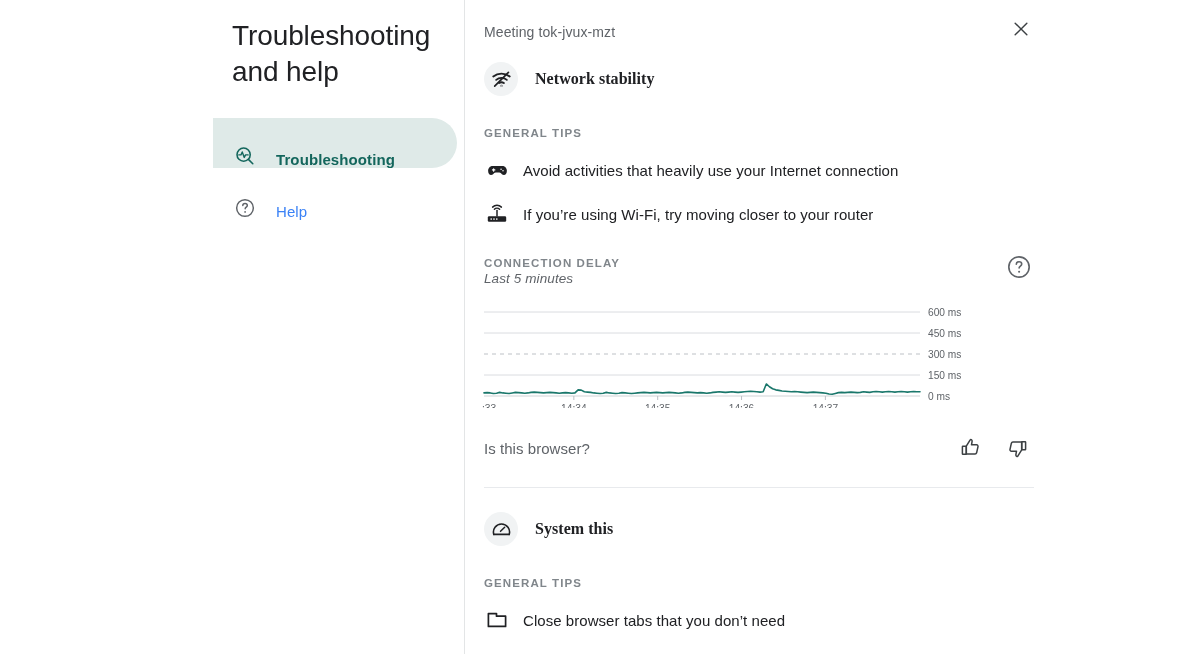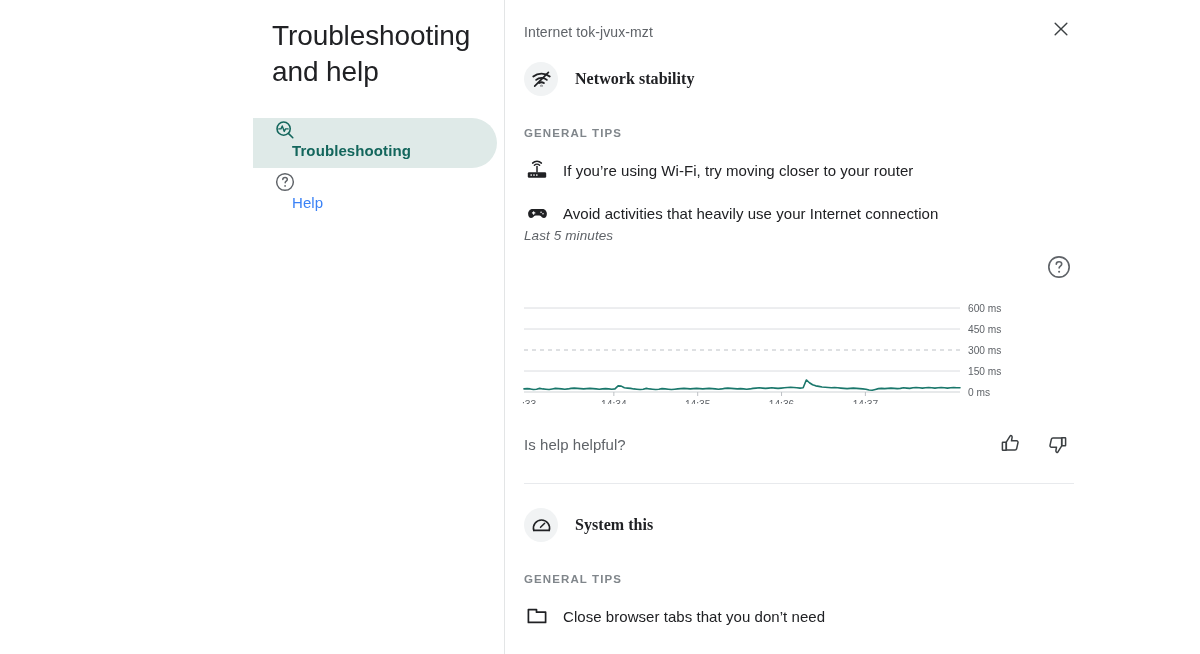--- a/index.html
+++ b/index.html
@@ -13,21 +13,20 @@
     overflow: hidden;
     font-family: "Liberation Sans", sans-serif;
     color: #202124;
     -webkit-font-smoothing: antialiased;
   }
   .app {
     position: relative;
     width: 1058px;
     height: 654px;
     display: flex;
-    padding-left: 40px;
   }
 
   
   .sidebar {
     width: 465px;
     height: 654px;
     box-sizing: border-box;
     padding: 18px 0 0 0;
     background: #ffffff;
     border-right: 1px solid #e3e5e6;
@@ -44,29 +43,28 @@
     letter-spacing: -0.1px;
     width: 250px;
     box-sizing: content-box;
   }
   .nav {
     margin-top: 28px;
     padding-left: 213px;
   }
   .nav-item {
     display: flex;
-    align-items: flex-start;
+    align-items: flex-end;
     height: 50px;
     width: 244px;
     box-sizing: border-box;
     padding-left: 20px;
     border-radius: 0 25px 25px 0;
     margin-bottom: 2px;
     cursor: pointer;
-    flex-direction: column;
   }
   .nav-item.selected {
     background: #dfeae8;
   }
   .nav-item .nav-icon {
     width: 24px;
     height: 24px;
     flex: 0 0 24px;
     display: flex;
     align-items: center;
@@ -259,21 +257,21 @@
         </span>
         <span class="nav-label">Help</span>
       </div>
 
     </div>
   </div>
 
   <div class="panel">
 
     <div class="panel-head">
-      <div class="meeting-code">Internet tok-jvux-mzt</div>
+      <div class="meeting-code">Meeting tok-jvux-mzt</div>
       <div class="close-btn">
         <svg width="20" height="20" viewBox="0 0 24 24" fill="none" stroke="#3c4043" stroke-width="1.7" stroke-linecap="round">
           <line x1="5" y1="5" x2="19" y2="19"></line>
           <line x1="19" y1="5" x2="5" y2="19"></line>
         </svg>
       </div>
     </div>
 
     <div class="section-head">
       <span class="round-icon">
@@ -282,51 +280,52 @@
           <path d="M5.9 12.4C7.6 11 9.7 10.2 12 10.2s4.4 0.8 6.1 2.2" stroke-width="2.1"></path>
           <path d="M9.3 16.1c0.8-0.6 1.7-1 2.7-1s1.9 0.4 2.7 1" stroke-width="2.1"></path>
           <circle cx="12" cy="19.3" r="0.2" stroke-width="2.1"></circle>
           <line x1="4.2" y1="19.6" x2="19.9" y2="3.9" stroke="#202124" stroke-width="1.9"></line>
         </svg>
       </span>
       <span class="section-title">Network stability</span>
     </div>
 
     <div class="cap-label">GENERAL TIPS</div>
+
+    <div class="tip-row">
+      <span class="tip-icon">
+        <svg width="25" height="25" viewBox="0 0 24 24" fill="#202124" stroke="none">
+          <path d="M7.2 7.6h9.6c2.5 0 4.2 2.1 4.2 4.6 0 2.2-1 4.2-2.9 4.2-1.3 0-1.9-0.8-2.7-1.7-0.5-0.6-1-0.9-1.8-0.9h-3.2c-0.8 0-1.3 0.3-1.8 0.9-0.8 0.9-1.4 1.7-2.7 1.7-1.9 0-2.9-2-2.9-4.2 0-2.5 1.7-4.6 4.2-4.6z"></path>
+          <rect x="6.6" y="10.9" width="3.4" height="1.1" rx="0.5" fill="#ffffff"></rect>
+          <rect x="7.75" y="9.75" width="1.1" height="3.4" rx="0.5" fill="#ffffff"></rect>
+          <circle cx="15.4" cy="10.7" r="0.72" fill="#ffffff"></circle>
+          <circle cx="17.3" cy="12.2" r="0.72" fill="#ffffff"></circle>
+        </svg>
+      </span>
+      <span class="tip-text">Avoid activities that heavily use your Internet connection</span>
+    </div>
 
     <div class="tip-row">
       <span class="tip-icon">
         <svg width="24" height="24" viewBox="0 0 24 24" fill="none" stroke="#202124" stroke-width="1.5" stroke-linecap="round">
           <rect x="2.8" y="14.2" width="18.4" height="5.6" rx="1.3" fill="#202124" stroke="none"></rect>
           <circle cx="6.2" cy="17" r="0.85" fill="#ffffff" stroke="none"></circle>
           <circle cx="9" cy="17" r="0.85" fill="#ffffff" stroke="none"></circle>
           <circle cx="11.8" cy="17" r="0.85" fill="#ffffff" stroke="none"></circle>
           <line x1="12" y1="8.4" x2="12" y2="14" stroke-width="1.5"></line>
           <path d="M9.4 7.2a3.7 3.7 0 0 1 5.2 0"></path>
           <path d="M7.6 5.1a6.3 6.3 0 0 1 8.8 0"></path>
         </svg>
       </span>
       <span class="tip-text">If you’re using Wi-Fi, try moving closer to your router</span>
     </div>
 
-    <div class="tip-row">
-      <span class="tip-icon">
-        <svg width="25" height="25" viewBox="0 0 24 24" fill="#202124" stroke="none">
-          <path d="M7.2 7.6h9.6c2.5 0 4.2 2.1 4.2 4.6 0 2.2-1 4.2-2.9 4.2-1.3 0-1.9-0.8-2.7-1.7-0.5-0.6-1-0.9-1.8-0.9h-3.2c-0.8 0-1.3 0.3-1.8 0.9-0.8 0.9-1.4 1.7-2.7 1.7-1.9 0-2.9-2-2.9-4.2 0-2.5 1.7-4.6 4.2-4.6z"></path>
-          <rect x="6.6" y="10.9" width="3.4" height="1.1" rx="0.5" fill="#ffffff"></rect>
-          <rect x="7.75" y="9.75" width="1.1" height="3.4" rx="0.5" fill="#ffffff"></rect>
-          <circle cx="15.4" cy="10.7" r="0.72" fill="#ffffff"></circle>
-          <circle cx="17.3" cy="12.2" r="0.72" fill="#ffffff"></circle>
-        </svg>
-      </span>
-      <span class="tip-text">Avoid activities that heavily use your Internet connection</span>
-    </div>
-
     <div class="delay-head">
       <div class="texts">
+        <div class="cap-label">CONNECTION DELAY</div>
         <div class="sub-label">Last 5 minutes</div>
       </div>
       <div class="help-circle">
         <svg width="26" height="26" viewBox="0 0 24 24" fill="none" stroke="#5f6368" stroke-width="1.5">
           <circle cx="12" cy="12" r="9.4"></circle>
           <path d="M9.5 9.4c0-1.4 1.1-2.3 2.5-2.3 1.3 0 2.5 0.8 2.5 2.1 0 1.9-2.4 1.9-2.4 3.7" stroke-linecap="round"></path>
           <circle cx="12.1" cy="16.4" r="0.95" fill="#5f6368" stroke="none"></circle>
         </svg>
       </div>
     </div>
@@ -350,21 +349,21 @@
           <text x="192.69230769230768" y="112" font-size="10.2" fill="#5f6368" text-anchor="middle" font-family="&quot;Liberation Sans&quot;, sans-serif">14:35</text>
           <line x1="276.53846153846155" x2="276.53846153846155" y1="96" y2="100" stroke="#bdc1c6" stroke-width="1"></line>
           <text x="276.53846153846155" y="112" font-size="10.2" fill="#5f6368" text-anchor="middle" font-family="&quot;Liberation Sans&quot;, sans-serif">14:36</text>
           <line x1="360.38461538461536" x2="360.38461538461536" y1="96" y2="100" stroke="#bdc1c6" stroke-width="1"></line>
           <text x="360.38461538461536" y="112" font-size="10.2" fill="#5f6368" text-anchor="middle" font-family="&quot;Liberation Sans&quot;, sans-serif">14:37</text>
           <path d="M19.00 92.92 L22.14 92.64 L25.27 92.92 L28.41 93.48 L31.55 93.20 L34.68 92.36 L37.82 92.92 L40.96 93.20 L44.09 93.48 L47.23 92.92 L50.37 92.36 L53.50 92.64 L56.64 92.92 L59.78 93.20 L62.91 92.92 L66.05 92.36 L69.19 92.08 L72.32 92.36 L75.46 92.64 L78.60 92.92 L81.73 92.64 L84.87 92.36 L88.01 92.64 L91.14 92.92 L94.28 93.20 L97.42 92.92 L100.55 92.64 L103.69 92.92 L106.83 93.20 L109.96 92.92 L113.10 89.84 L116.24 90.12 L119.37 91.80 L122.51 92.08 L125.65 92.36 L128.78 92.92 L131.92 93.20 L135.06 93.48 L138.19 93.20 L141.33 92.36 L144.47 92.92 L147.60 93.20 L150.74 93.48 L153.88 93.20 L157.01 92.64 L160.15 92.92 L163.29 93.20 L166.42 93.48 L169.56 93.20 L172.70 92.92 L175.83 92.64 L178.97 92.36 L182.11 92.64 L185.24 92.92 L188.38 92.64 L191.52 92.36 L194.65 92.64 L197.79 92.92 L200.93 92.64 L204.06 92.36 L207.20 92.64 L210.34 92.92 L213.47 93.20 L216.61 92.92 L219.75 92.36 L222.88 92.08 L226.02 92.36 L229.16 92.64 L232.29 92.92 L235.43 92.64 L238.57 92.92 L241.71 93.20 L244.84 92.92 L247.98 92.36 L251.12 92.08 L254.25 91.80 L257.39 92.08 L260.53 92.36 L263.66 92.08 L266.80 91.80 L269.94 92.08 L273.07 92.36 L276.21 92.08 L279.35 91.80 L282.48 91.52 L285.62 91.24 L288.76 91.52 L291.89 91.80 L295.03 92.08 L298.17 91.80 L301.30 83.96 L304.44 86.76 L307.58 88.72 L310.71 89.84 L313.85 90.40 L316.99 90.96 L320.12 91.24 L323.26 91.52 L326.40 91.80 L329.53 91.52 L332.67 91.80 L335.81 92.08 L338.94 92.36 L342.08 92.64 L345.22 92.36 L348.35 92.08 L351.49 92.36 L354.63 92.64 L357.76 92.92 L360.90 93.20 L364.04 94.04 L367.17 94.32 L370.31 93.48 L373.45 92.64 L376.58 92.36 L379.72 92.64 L382.86 92.36 L385.99 92.08 L389.13 92.36 L392.27 92.64 L395.40 92.36 L398.54 91.80 L401.68 92.08 L404.81 92.36 L407.95 91.80 L411.09 91.52 L414.22 91.80 L417.36 92.08 L420.50 91.80 L423.63 91.52 L426.77 91.80 L429.91 92.08 L433.04 91.80 L436.18 91.52 L439.32 91.80 L442.45 92.08 L445.59 91.80 L448.73 91.52 L451.86 91.80 L455.00 91.80" fill="none" stroke="#1a776b" stroke-width="1.6" stroke-linejoin="round" stroke-linecap="round"></path>
         </svg>
     </div>
 
     <div class="feedback-row">
-      <span class="feedback-label">Is help helpful?</span>
+      <span class="feedback-label">Is this browser?</span>
       <span class="thumbs">
         <span class="thumb-btn">
           <svg width="24" height="24" viewBox="0 0 24 24" fill="none" stroke="#3c4043" stroke-width="1.5" stroke-linejoin="round">
             <path d="M7.3 10.2l3.9-6.3c0.2-0.4 0.7-0.5 1.1-0.3 0.6 0.3 0.9 1 0.8 1.7l-0.6 3.5h5.1c0.9 0 1.6 0.9 1.4 1.8l-1.4 6.2c-0.2 0.7-0.8 1.2-1.5 1.2H7.3z"></path>
             <rect x="3.4" y="10.2" width="3.9" height="8" rx="0.5"></rect>
           </svg>
         </span>
         <span class="thumb-btn">
           <svg width="24" height="24" viewBox="0 0 24 24" fill="none" stroke="#3c4043" stroke-width="1.5" stroke-linejoin="round">
             <path d="M16.7 13.8l-3.9 6.3c-0.2 0.4-0.7 0.5-1.1 0.3-0.6-0.3-0.9-1-0.8-1.7l0.6-3.5H6.4c-0.9 0-1.6-0.9-1.4-1.8l1.4-6.2c0.2-0.7 0.8-1.2 1.5-1.2h8.8z"></path>

